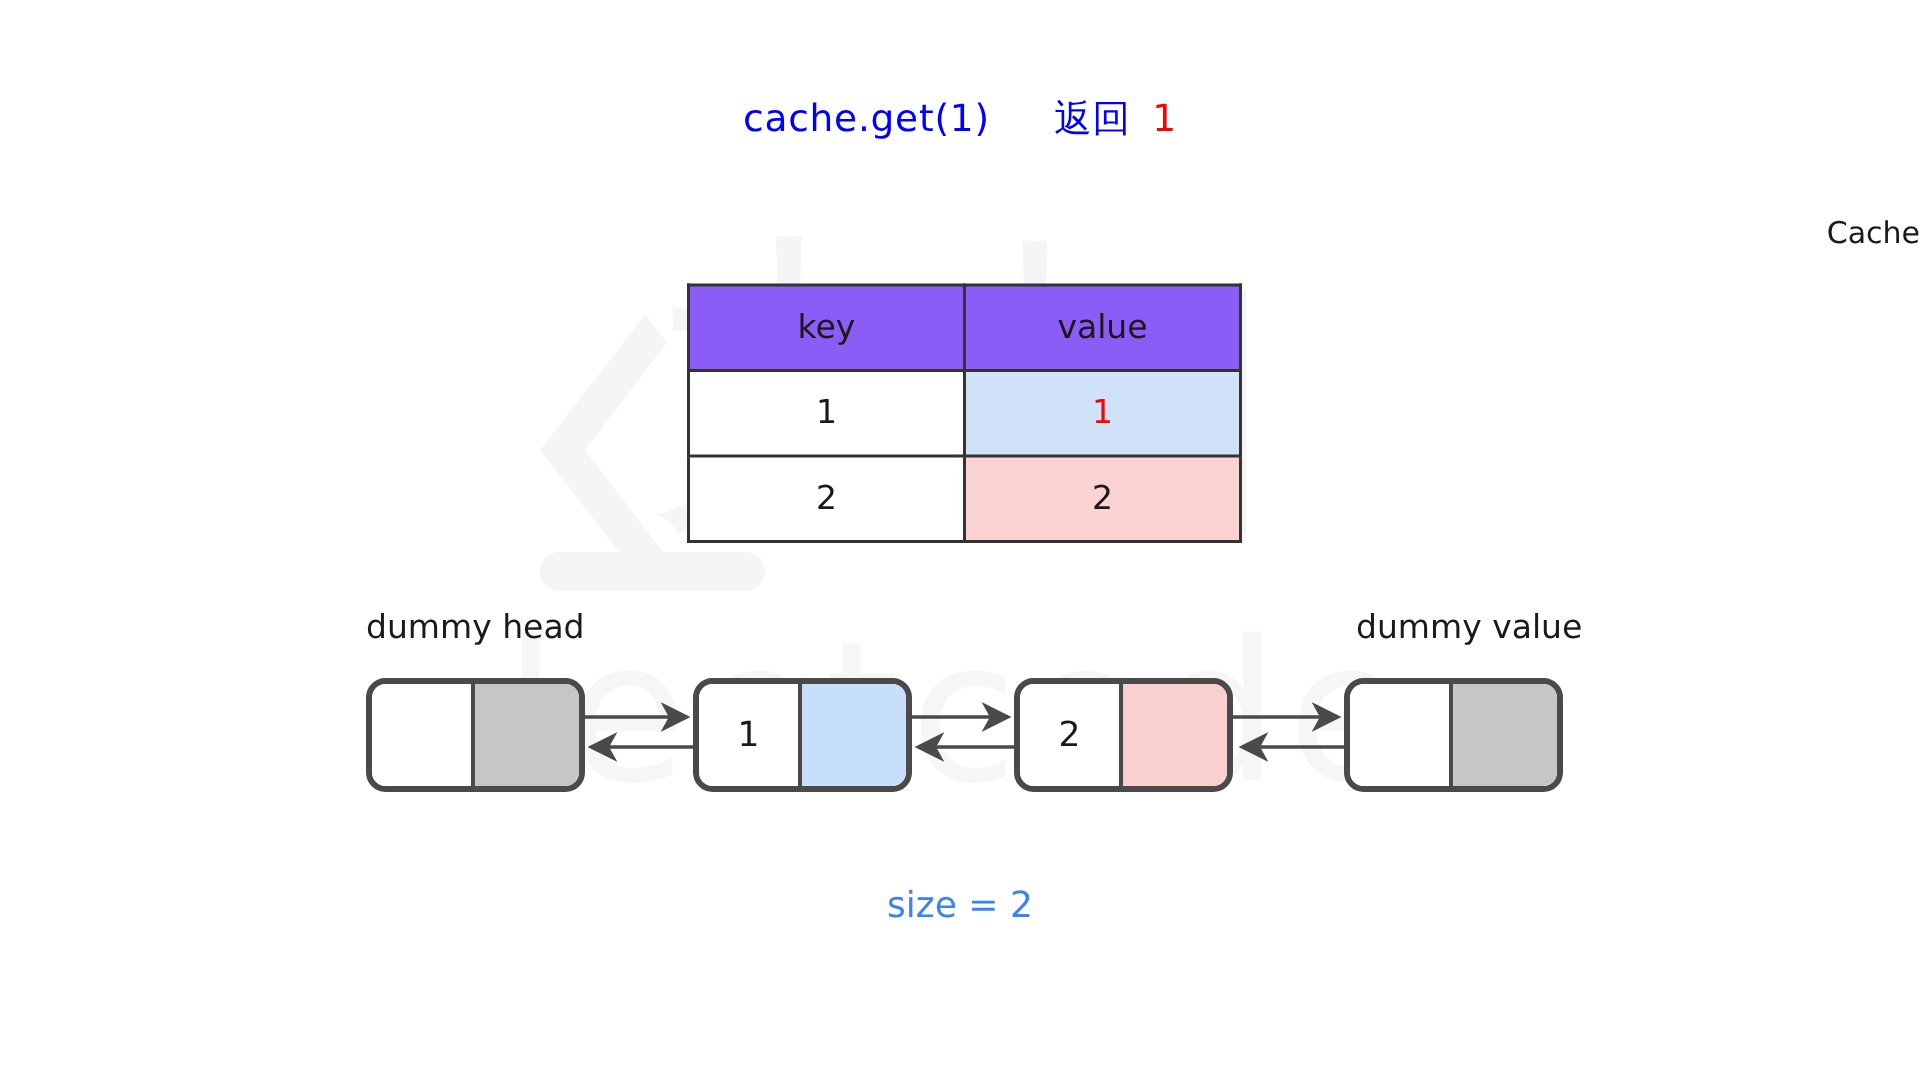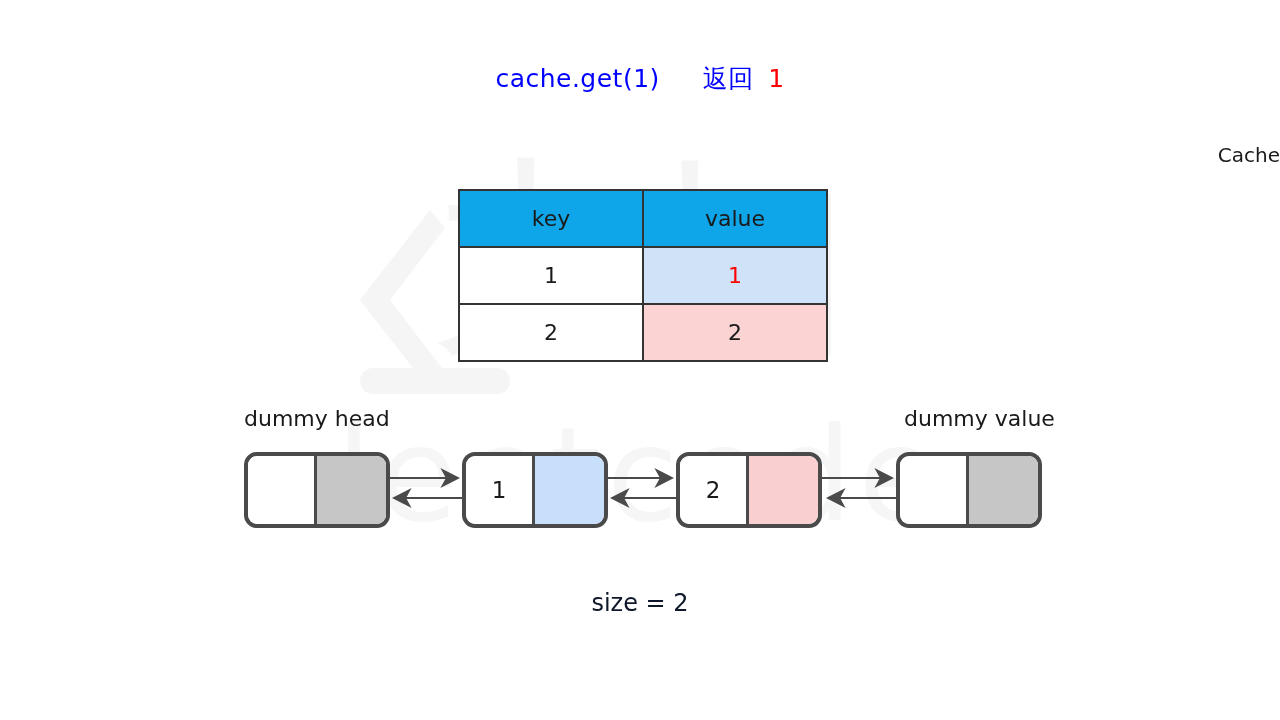--- a/index.html
+++ b/index.html
@@ -71,21 +71,21 @@
     border: 2px solid #333333;
     text-align: center;
     vertical-align: middle;
     font-size: 22px;
     color: #1a1a1a;
     padding: 0;
   }
   #cache-table td.col-key { width: 182px; }
   #cache-table td.col-val { width: 182px; }
   #cache-table tr.header-row td {
-    background: #0ea5e9;
+    background: #8b5cf6;
     font-size: 22px;
   }
   td.fill-white { background: #ffffff; }
   td.fill-blue  { background: #cfe2f8; }
   td.fill-pink  { background: #fbd3d3; }
   .val-highlight { color: #ff0000; }
 
   
   #list-area {
     position: absolute;
@@ -221,14 +221,14 @@
   </svg>
 
   <svg class="arrow-pair" style="left:818px; width:82px;" viewBox="0 0 82 76">
     <line x1="4" y1="26" x2="74" y2="26" stroke="#4a4a4a" stroke-width="2.2" marker-end="url(#ar)"></line>
     <line x1="80" y1="46" x2="10" y2="46" stroke="#4a4a4a" stroke-width="2.2" marker-end="url(#al)"></line>
   </svg>
 
 </div>
 
 <div style="position:absolute; left:0; top:586px; width:1280px; text-align:center; z-index:3;">
-  <div style="font-size:24px; color:#0f172a; line-height:34px;">size = 2</div>
+  <div style="font-size:24px; color:#3b82f6; line-height:34px;">size = 2</div>
 </div>
 
 </body></html>

